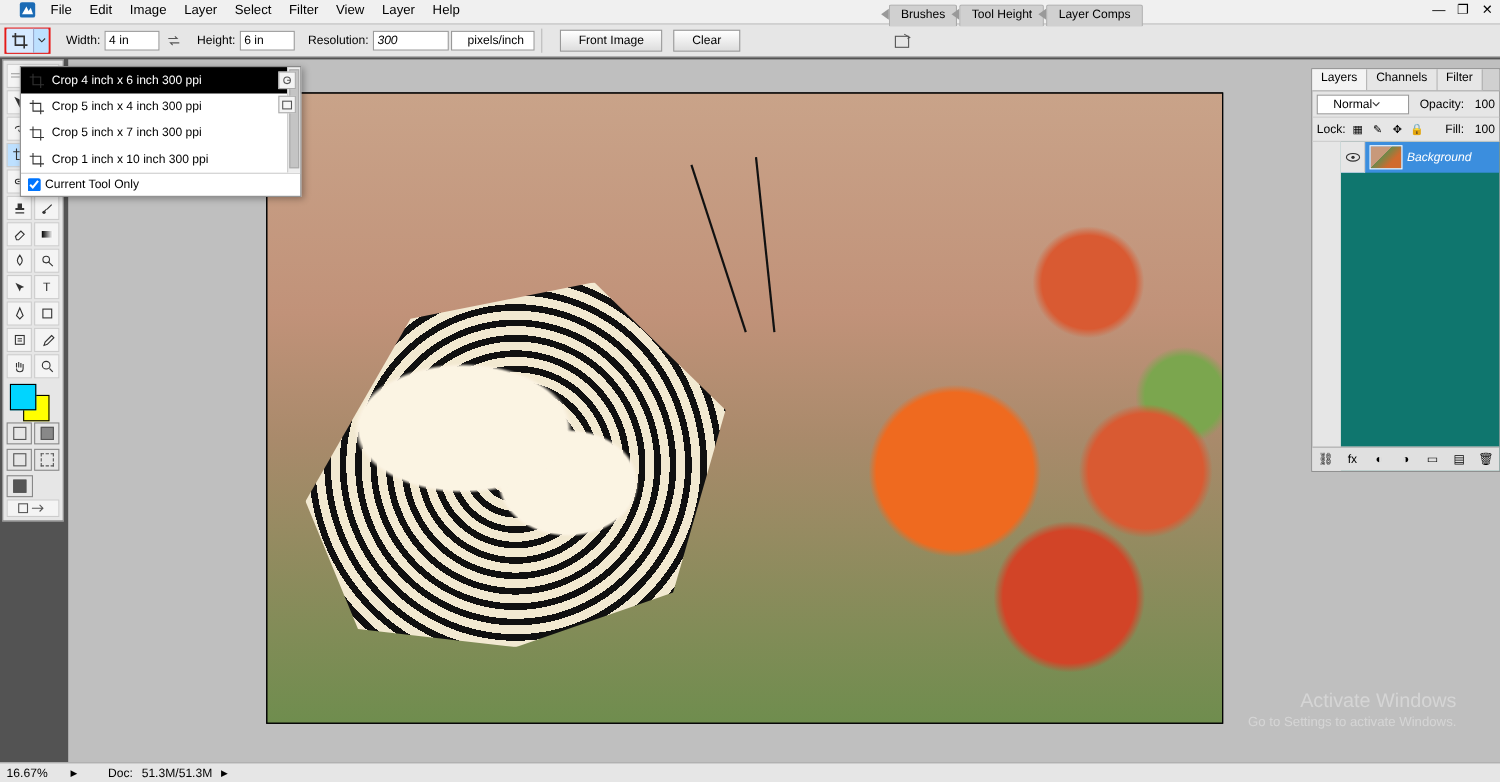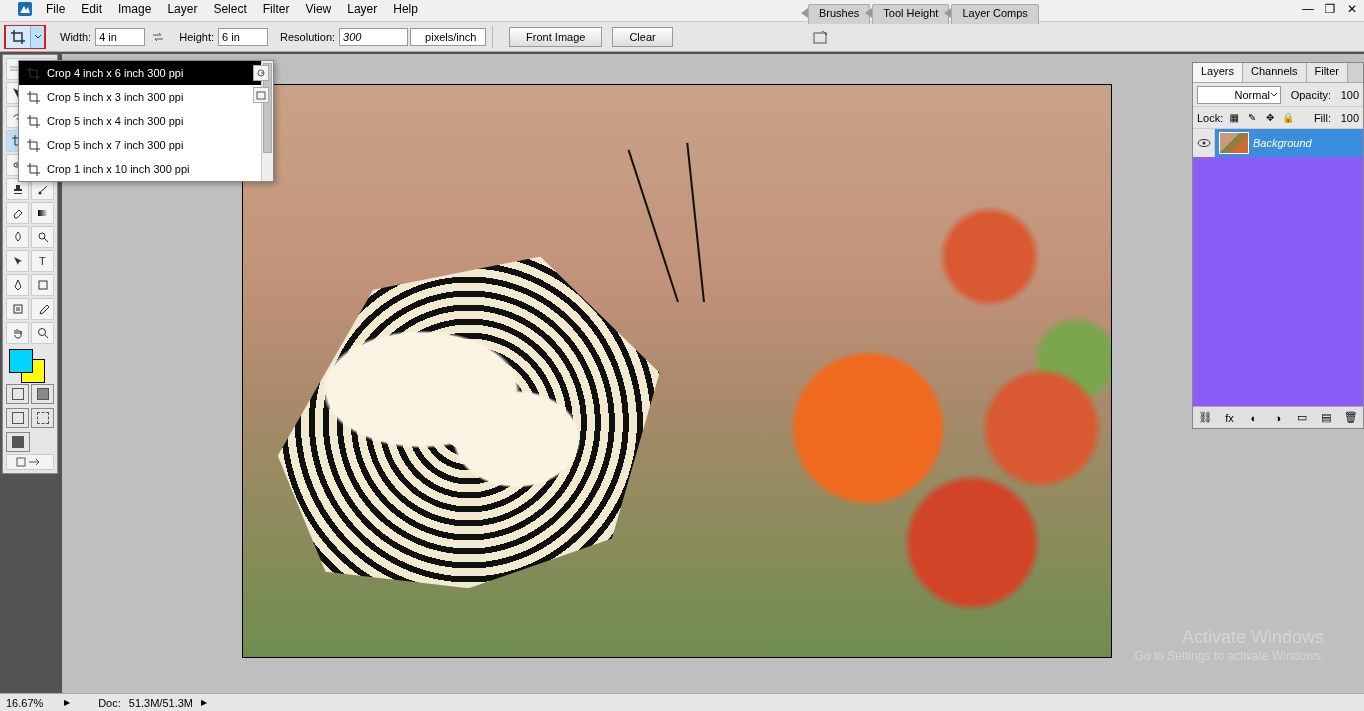--- a/index.html
+++ b/index.html
@@ -30,27 +30,27 @@
 .dock-tabs { position: absolute; left: 808px; top: 30px; transform: translateY(-26px); display:flex; height:20px; font-size:11px; }
 .dock-tab { background: #d0d0d0; border: 1px solid #aaa; border-bottom: none; padding: 2px 10px; margin-right: 2px; border-radius: 2px 2px 0 0; position: relative; }
 .dock-tab::before { content:""; position:absolute; left:-8px; top:3px; width:0; height:0; border-top:5px solid transparent; border-bottom:5px solid transparent; border-right:7px solid #999; }
 
 
 .layers-panel { position: absolute; right: 0; top: 62px; width: 172px; height: 367px; background: #e6e6e6; border: 1px solid #888; display:flex; flex-direction:column; font-size:11px;}
 .layers-tabs { display:flex; height:20px; background:#d0d0d0; border-bottom:1px solid #aaa;}
 .layers-tabs .ptab { padding: 2px 8px; border-right:1px solid #aaa; background:#e6e6e6;}
 .layers-tabs .ptab.active { background:#f4f4f4; }
 .layer-opts { display:flex; align-items:center; height:24px; padding:0 4px; border-bottom:1px solid #ccc; gap:4px;}
-.blend-select { flex:0 0 84px; height:18px; border:1px solid #999; background:#fff; padding:0 2px; display:flex; align-items:center; justify-content:flex-end;}
+.blend-select { flex:0 0 84px; height:18px; border:1px solid #999; background:#fff; padding:0 14px; display:flex; align-items:center; justify-content:flex-start;}
 .opacity-lbl { margin-left:auto; }
 .opacity-val { width:24px; text-align:right; }
 .layer-lock-row { display:flex; align-items:center; height:22px; padding:0 4px; border-bottom:1px solid #ccc; gap:4px; }
 .lock-ic { width:14px; height:14px; display:flex; align-items:center; justify-content:center; font-size:10px;}
 .fill-lbl { margin-left:auto; }
-.layer-list { flex:1; background:#8b5cf6; overflow:hidden;}
+.layer-list { flex:1; background:#0f766e; overflow:hidden;margin-left:26px;}
 .layer-row { display:flex; align-items:center; height:28px; background:#3b8ede; color:#fff;}
 .layer-vis { width:22px; display:flex; align-items:center; justify-content:center; color:#333; background:#e6e6e6; height:100%; border-right:1px solid #ccc;}
 .layer-thumb { width:30px; height:22px; margin:0 4px; border:1px solid #fff; background:linear-gradient(135deg,#c8997a 40%,#6b8a4a 40%,#d06a2e 70%); }
 .layer-name { font-style: italic; }
 .layer-bottom { height:22px; border-top:1px solid #aaa; display:flex; align-items:center; justify-content:space-around; background:#e0e0e0; position:absolute; bottom:0; left:0; right:0;}
 .layer-bottom span { width:16px; text-align:center; font-size:11px; }
 
 
 .toolbox { position: absolute; left: 2px; top: 54px; width: 56px; background: #e6e6e6; border:1px solid #888; padding: 2px; }
 .tool-row { display:flex; }
@@ -398,28 +398,20 @@
           </svg>
         </span>
       <span>Crop 4 inch x 6 inch 300 ppi</span>
     </div>
     <div class="preset-item">
       <span class="pi-ic">
           <svg width="14" height="14">
             <path d="M4 1v10h10M1 4h10v10" stroke="#333" fill="none"></path>
           </svg>
         </span>
-      <span>Crop 5 inch x 3 inch 300 ppi</span>
-    </div>
-    <div class="preset-item">
-      <span class="pi-ic">
-          <svg width="14" height="14">
-            <path d="M4 1v10h10M1 4h10v10" stroke="#333" fill="none"></path>
-          </svg>
-        </span>
       <span>Crop 5 inch x 4 inch 300 ppi</span>
     </div>
     <div class="preset-item">
       <span class="pi-ic">
           <svg width="14" height="14">
             <path d="M4 1v10h10M1 4h10v10" stroke="#333" fill="none"></path>
           </svg>
         </span>
       <span>Crop 5 inch x 7 inch 300 ppi</span>
     </div>
@@ -440,20 +432,24 @@
         <svg width="10" height="10">
           <circle cx="5" cy="5" r="3" fill="none" stroke="#555"></circle>
           <path d="M5 5l3 0" stroke="#555"></path>
         </svg>
       </span>
     <span>
         <svg width="10" height="10">
           <rect x="1" y="2" width="8" height="7" fill="none" stroke="#555"></rect>
         </svg>
       </span>
+  </div>
+  <div class="footer">
+    <input type="checkbox" checked="" style="">
+    <span>Current Tool Only</span>
   </div>
 </div>
 
 <div class="layers-panel">
   <div class="layers-tabs">
     <div class="ptab active">Layers</div>
     <div class="ptab">Channels</div>
     <div class="ptab">Filter</div>
   </div>
   <div class="layer-opts">

